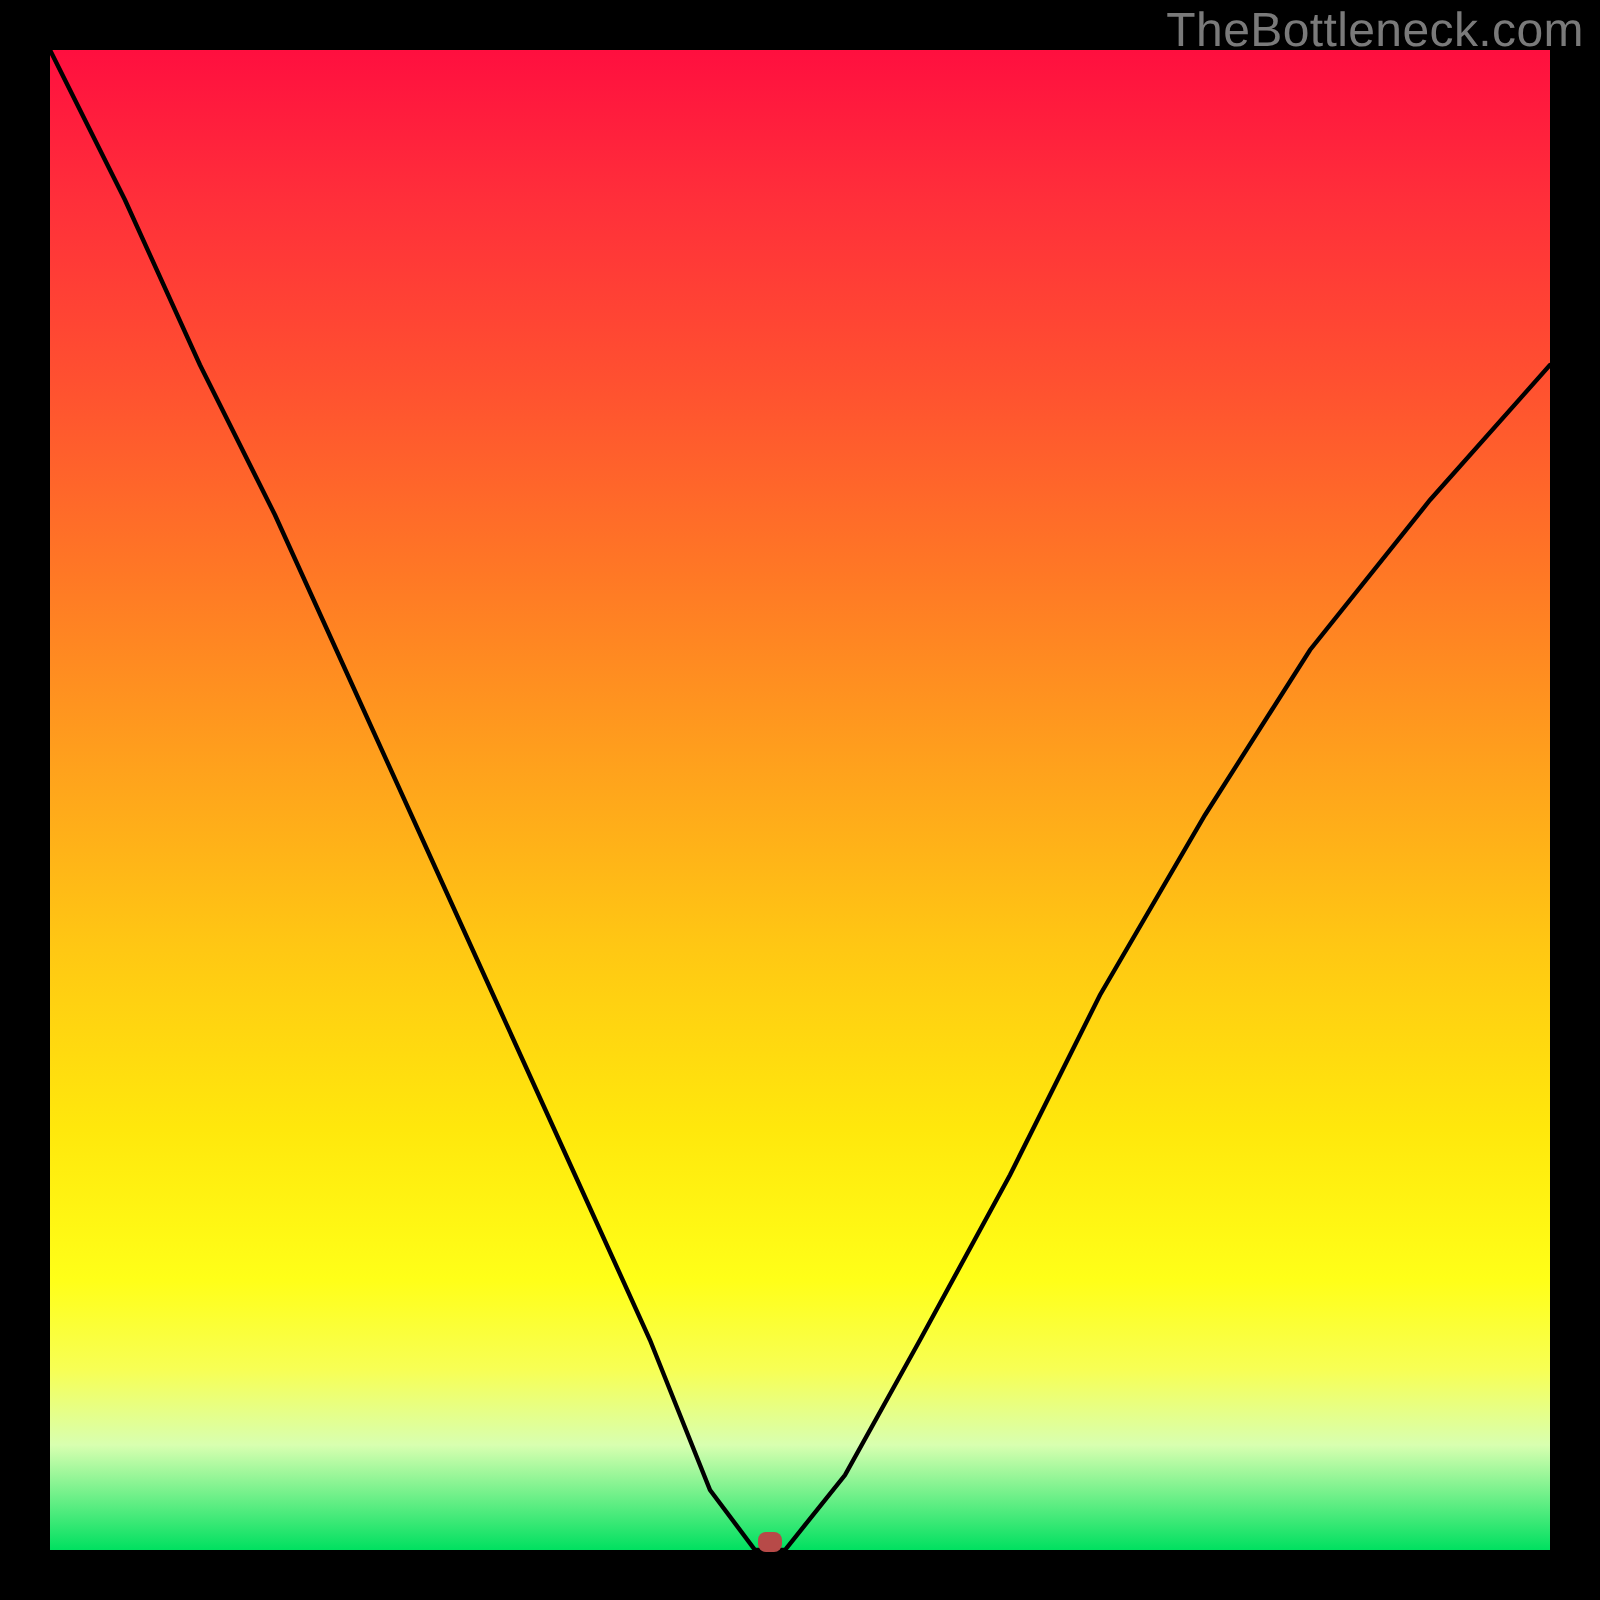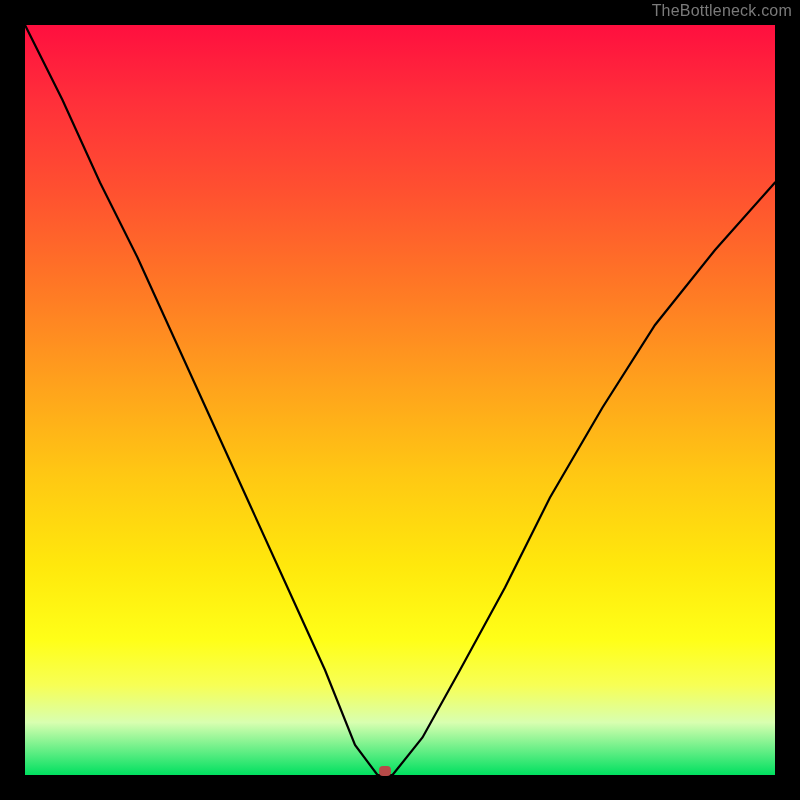--- a/index.html
+++ b/index.html
@@ -48,21 +48,21 @@
     height: 10px;
     border-radius: 4px;
     background: #b74a48;
     transform: translate(-50%, -50%);
   }
   .watermark {
     position: absolute;
     top: 2px;
     right: 8px;
     font-family: Arial, Helvetica, sans-serif;
-    font-size: 16px;
+    font-size: 24px;
     color: #7a7a7a;
     letter-spacing: 0.2px;
   }
 </style>
 </head>
 <body>
 
 <div class="frame">
   <div class="plot-area">
     <svg class="curve" viewBox="0 0 750 750" preserveAspectRatio="none">

